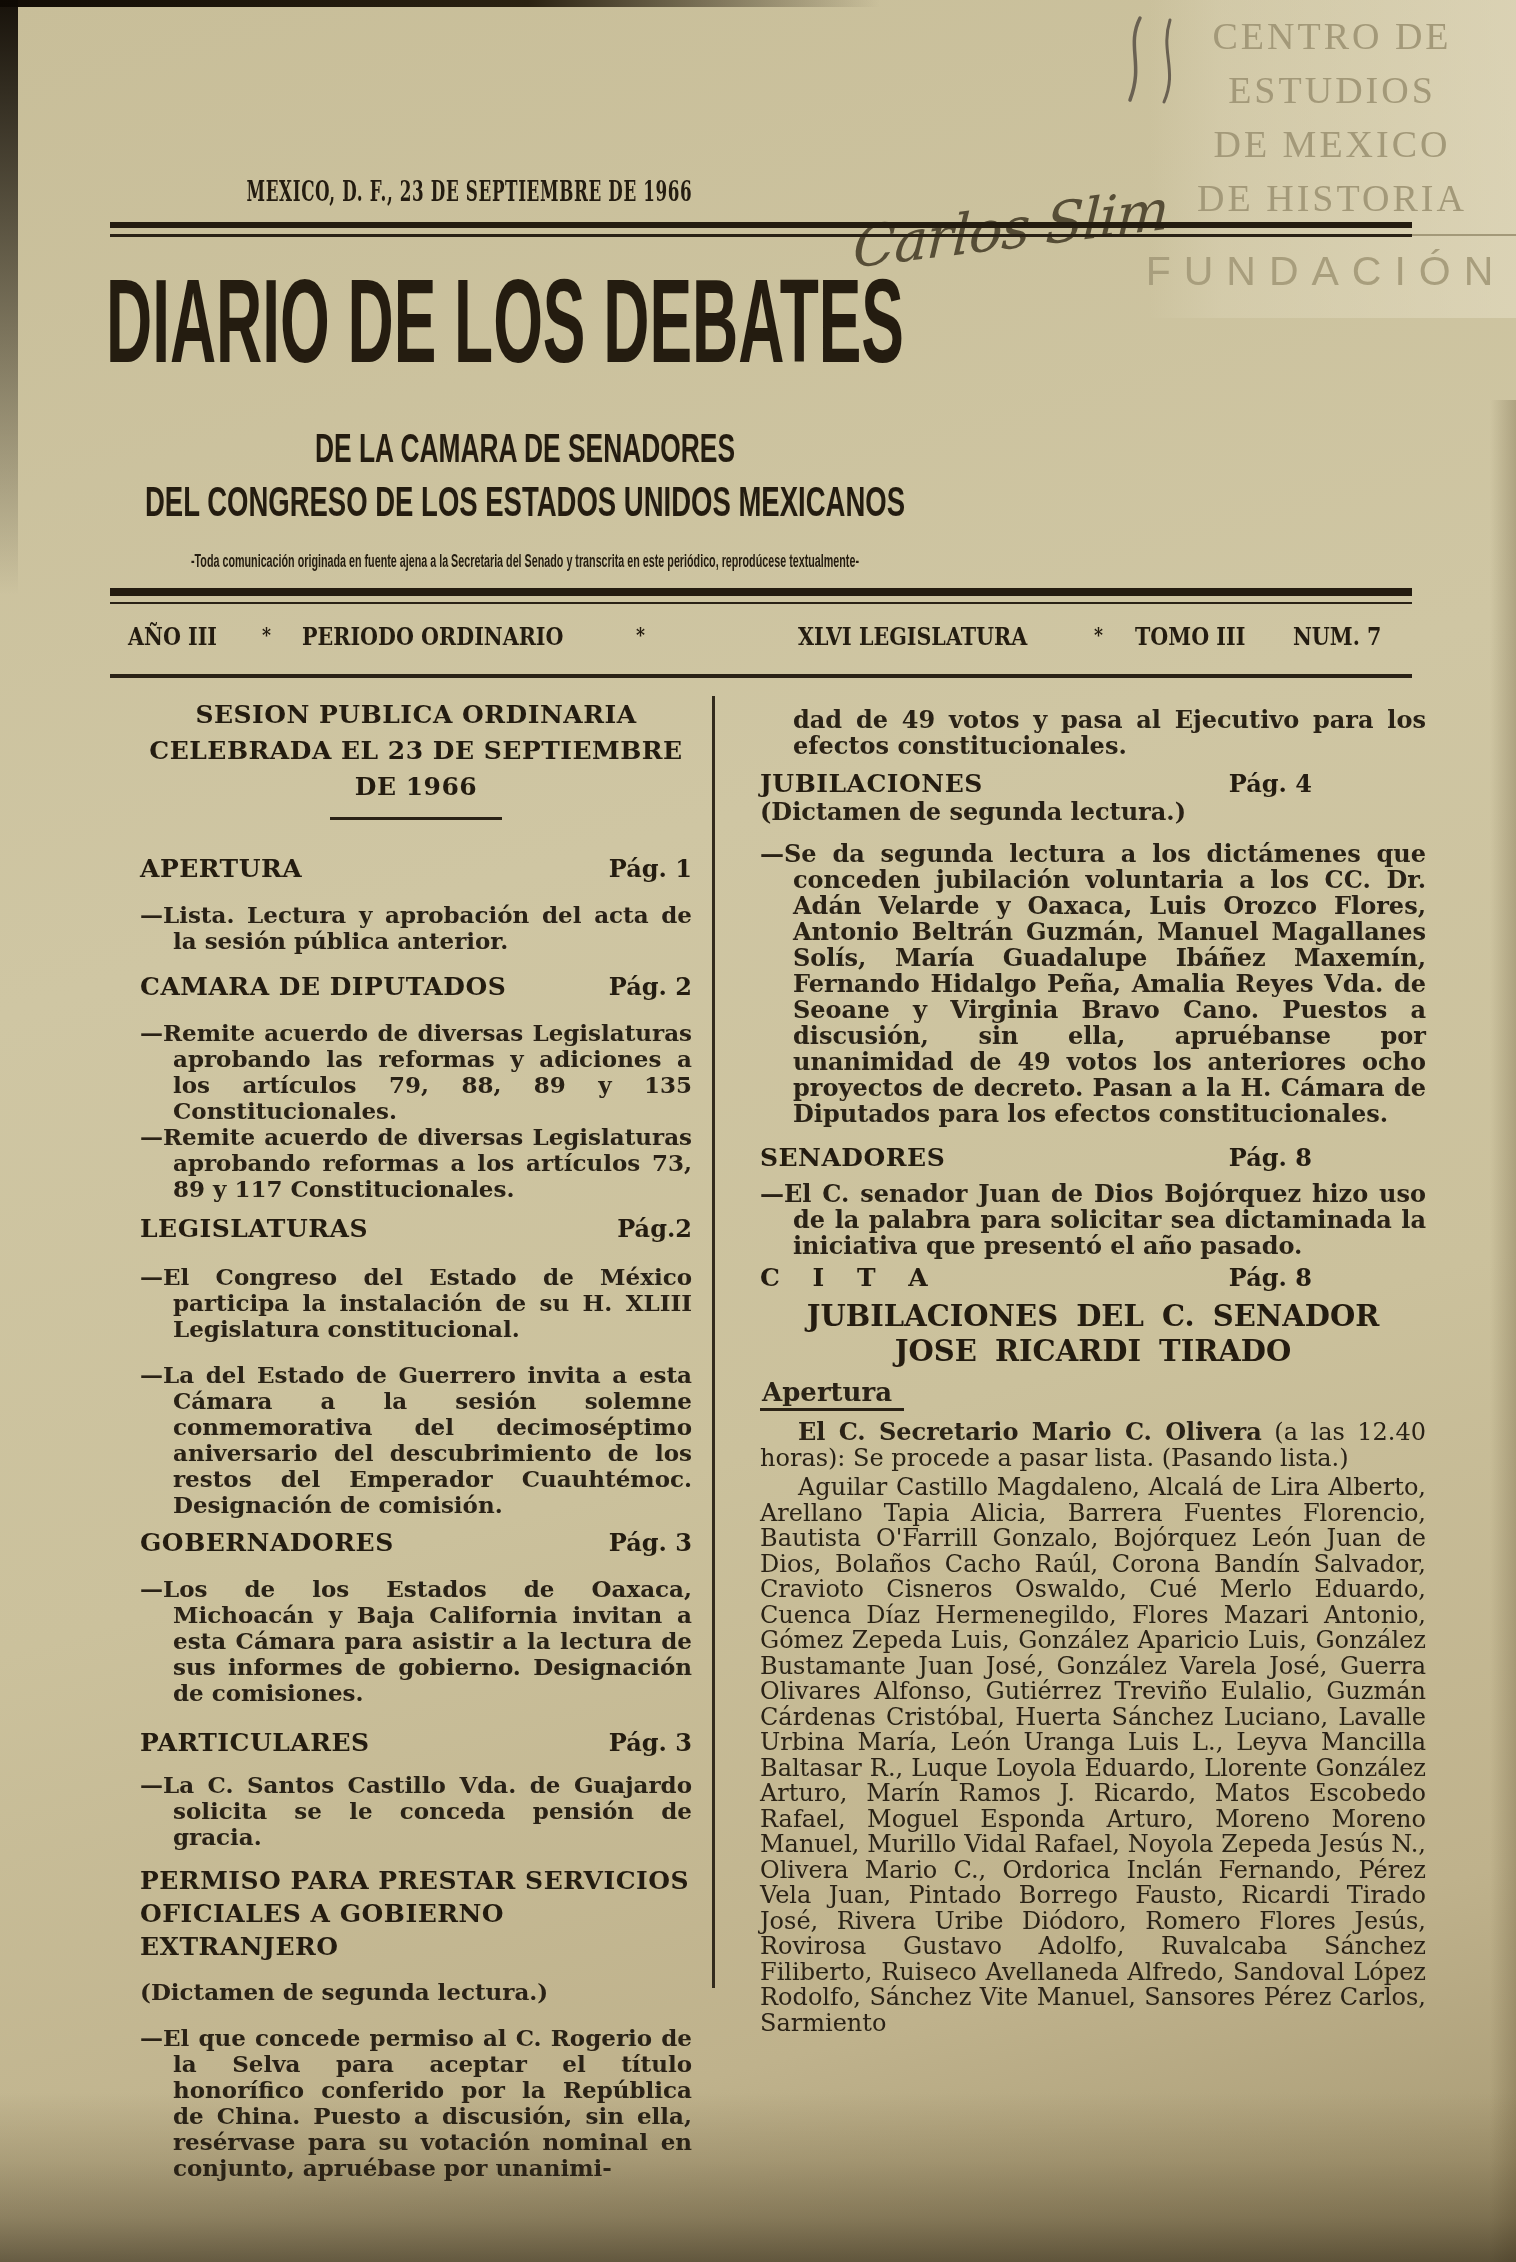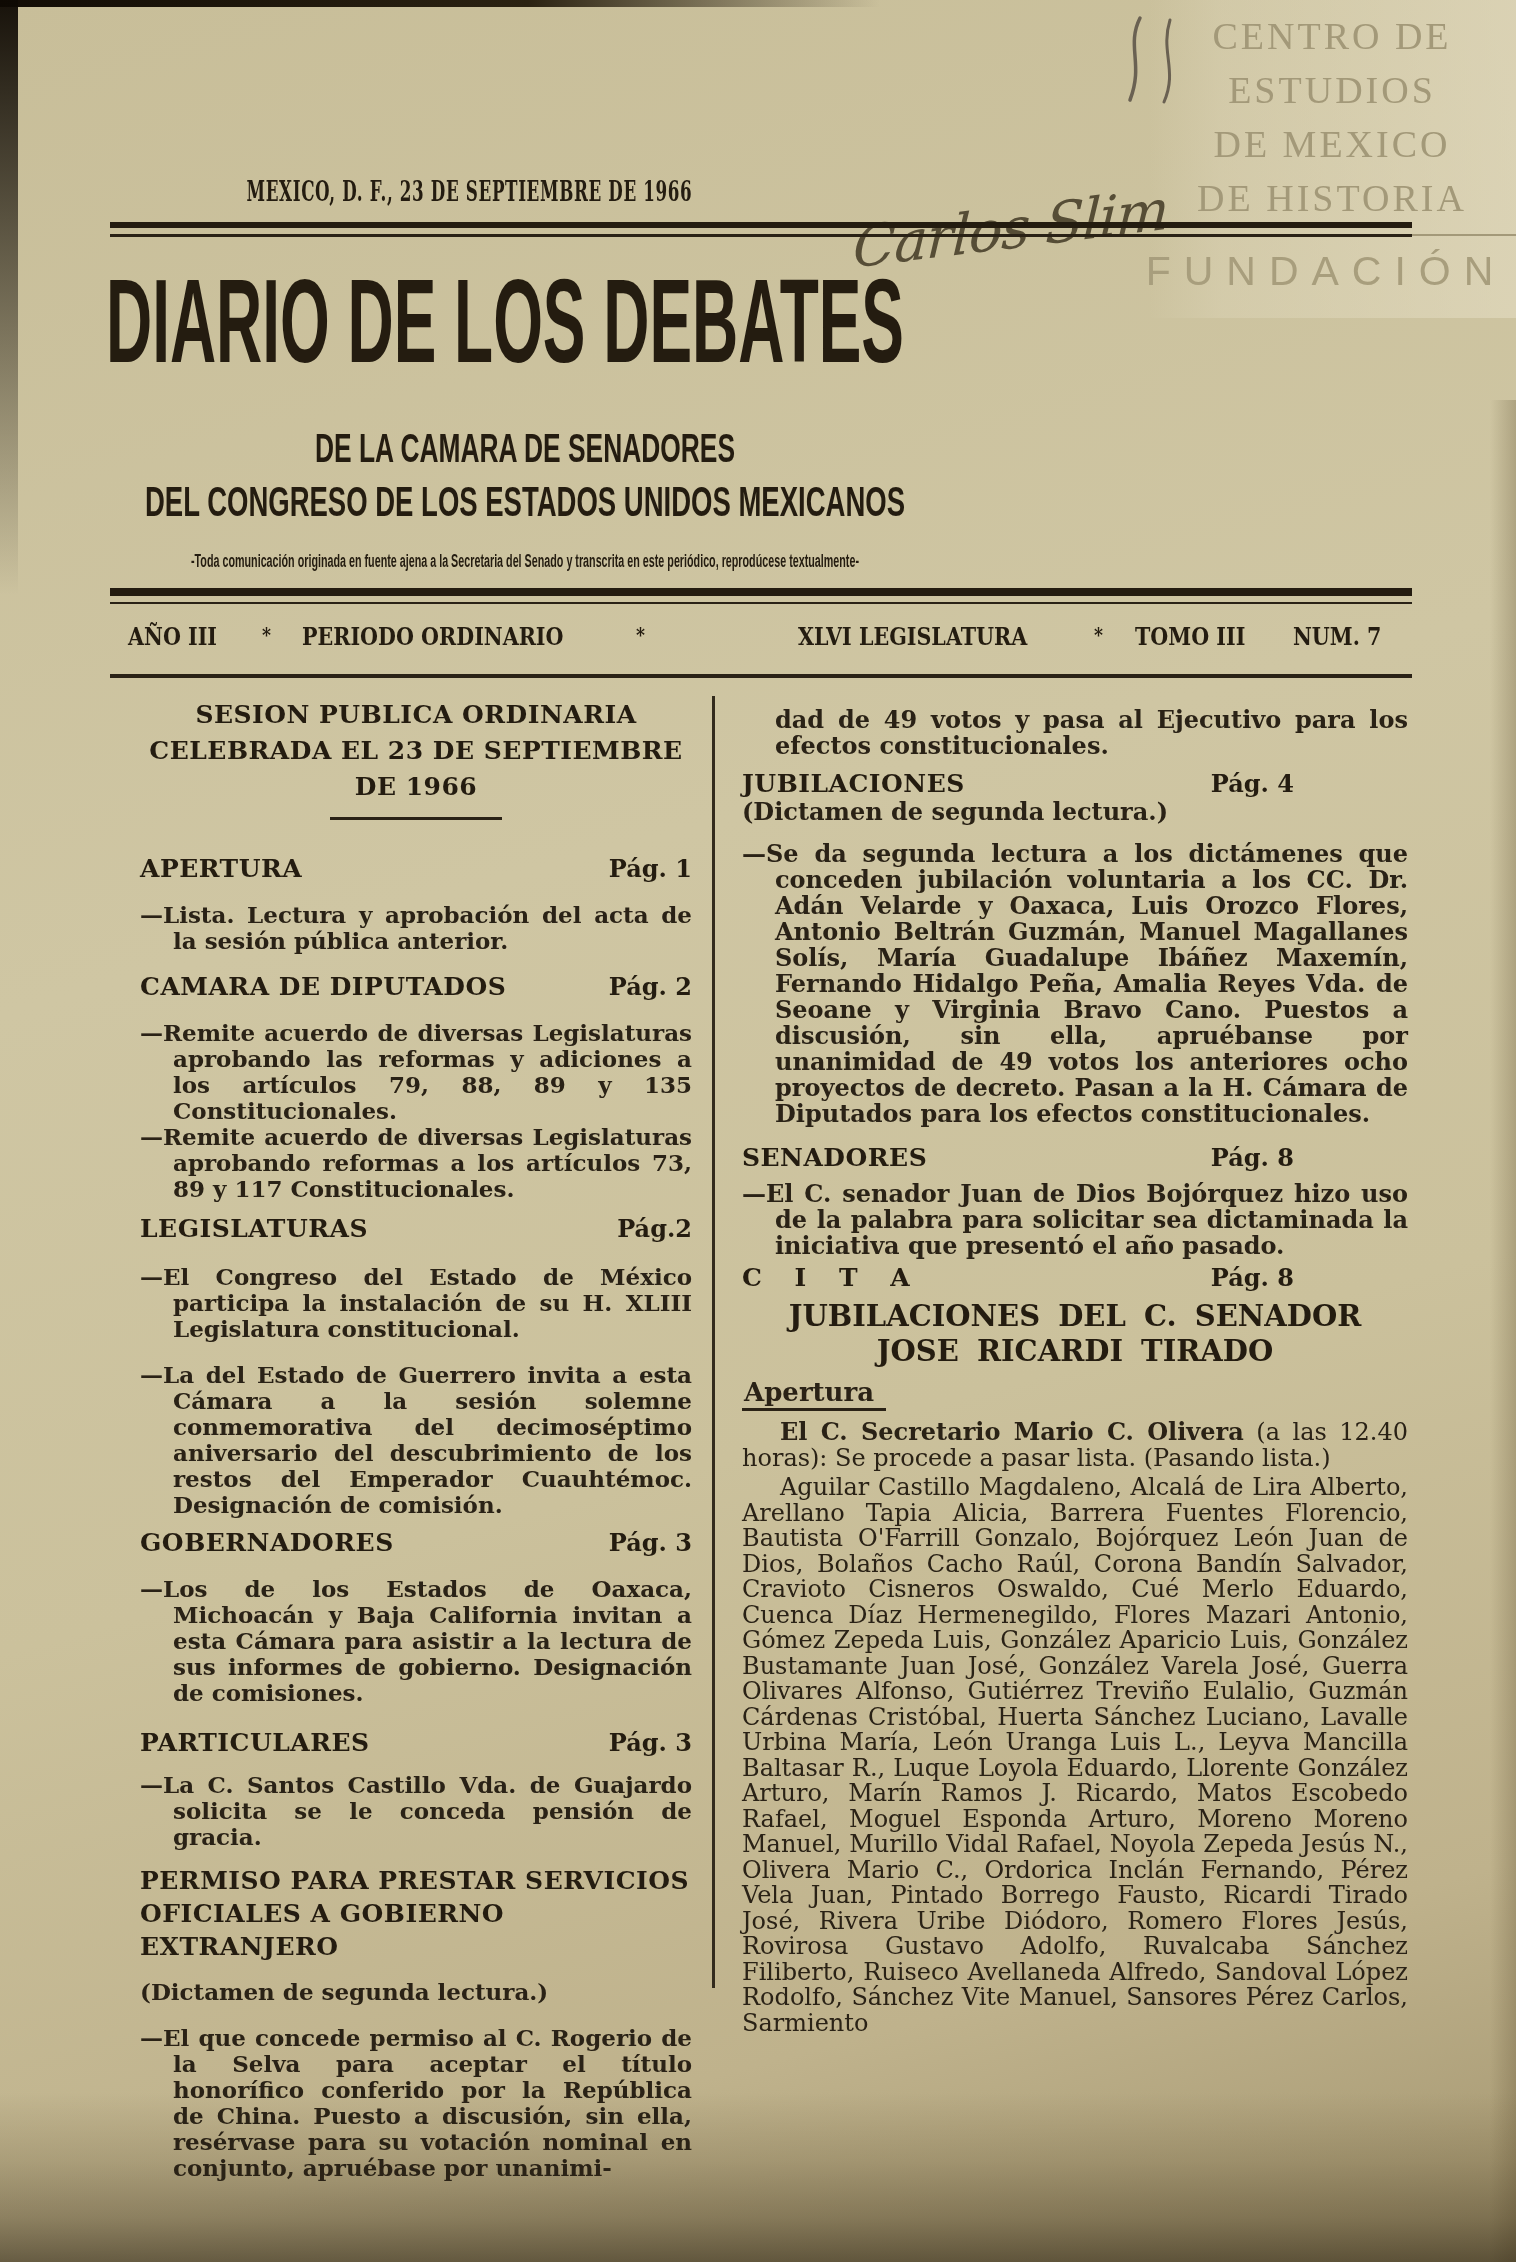--- a/index.html
+++ b/index.html
@@ -57,21 +57,21 @@
     font-weight:bold;font-size:24px;color:#241c10;padding-right:84px;}
   .mh-group{display:flex;gap:30px;align-items:baseline;white-space:nowrap;}
   .mh-group span{display:inline-block;transform:scaleX(.86);transform-origin:left;}
   .star{font-size:20px;position:relative;top:-3px;}
   .rule-thin{position:absolute;left:110px;top:674px;width:1302px;height:4px;background:#2a2216;}
 
   
   .col-divider{position:absolute;left:712px;top:696px;width:3px;height:1292px;background:#332b1d;}
   .col{position:absolute;top:695px;font-size:24px;line-height:26px;}
   .col-left{left:140px;width:552px;font-size:23px;}
-  .col-right{left:742px;width:666px;}
+  .col-right{left:760px;width:666px;}
 
   .session-title{font-weight:bold;font-size:25px;line-height:36px;text-align:center;
     letter-spacing:.5px;margin-top:2px;color:#241c10;}
   .center-rule{width:172px;height:3px;background:#2a2216;margin:12px auto 0 auto;}
 
   .toc-head{display:flex;justify-content:space-between;align-items:flex-end;
     font-weight:bold;font-size:25px;color:#241c10;margin-top:20px;letter-spacing:.5px;}
   .toc-head .pg{font-size:24px;letter-spacing:0;}
   .pad-pg{padding-right:114px;}
   .cita-head{letter-spacing:12px;}

